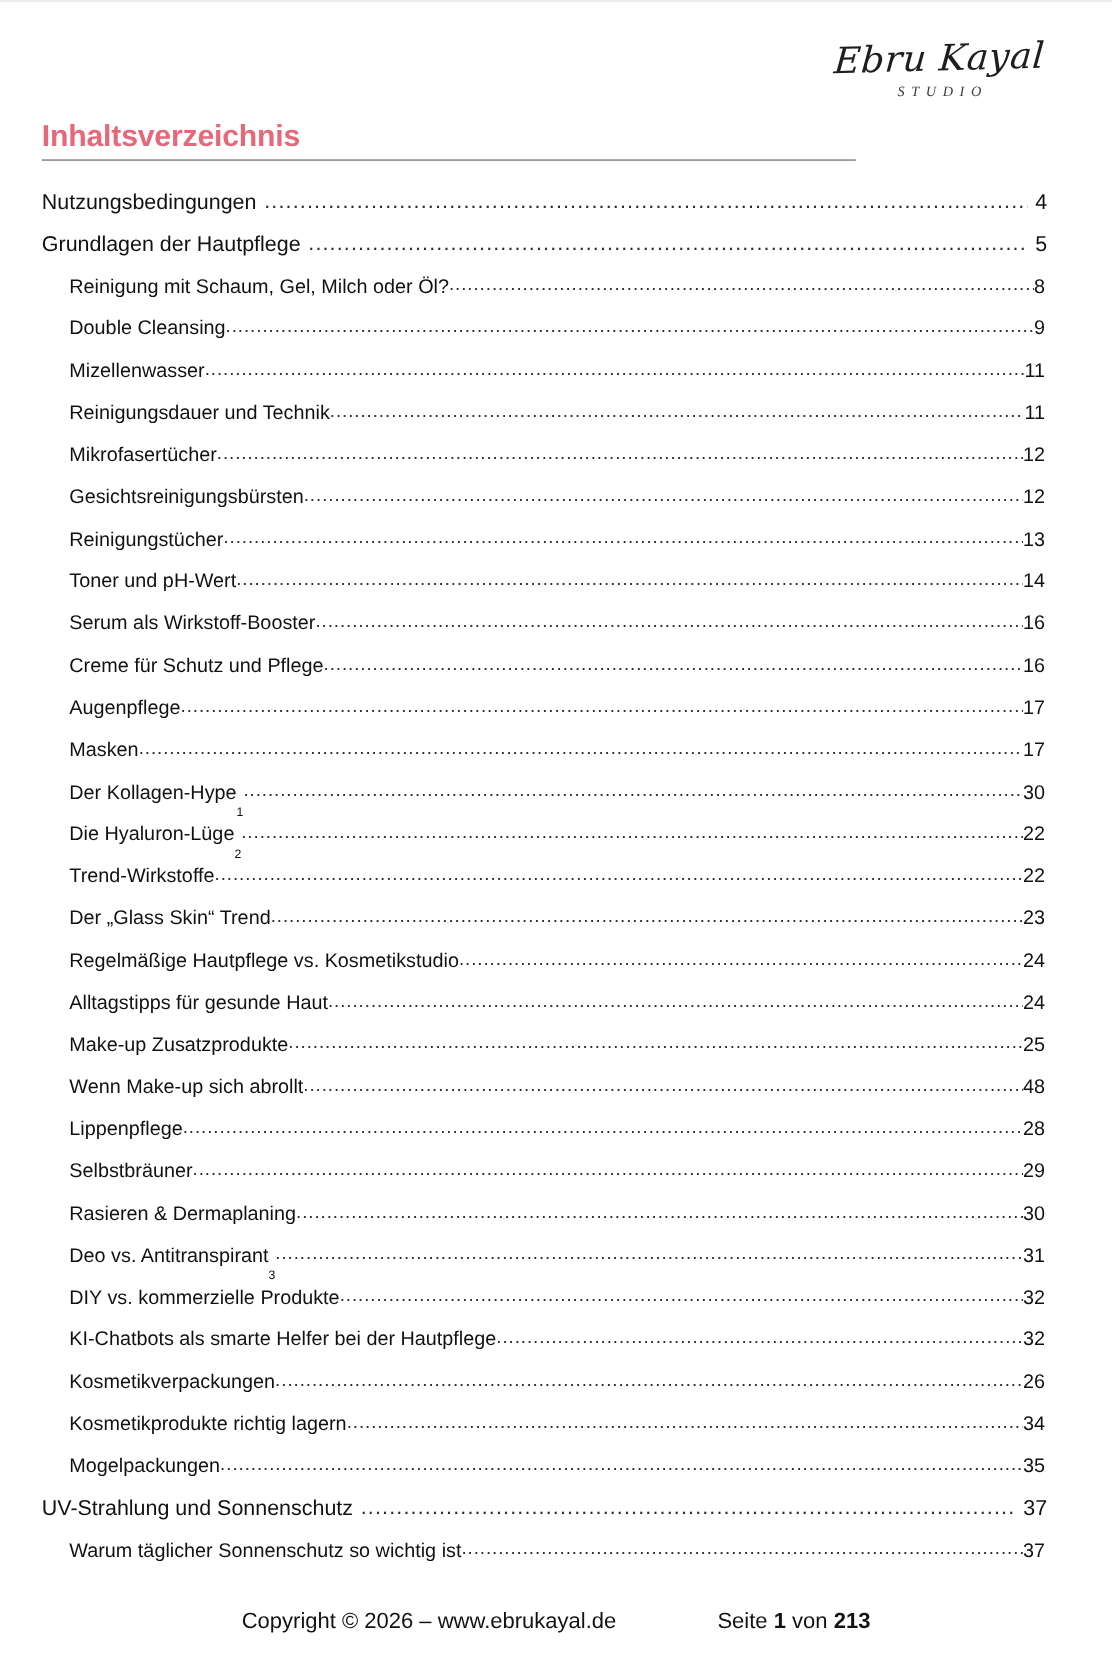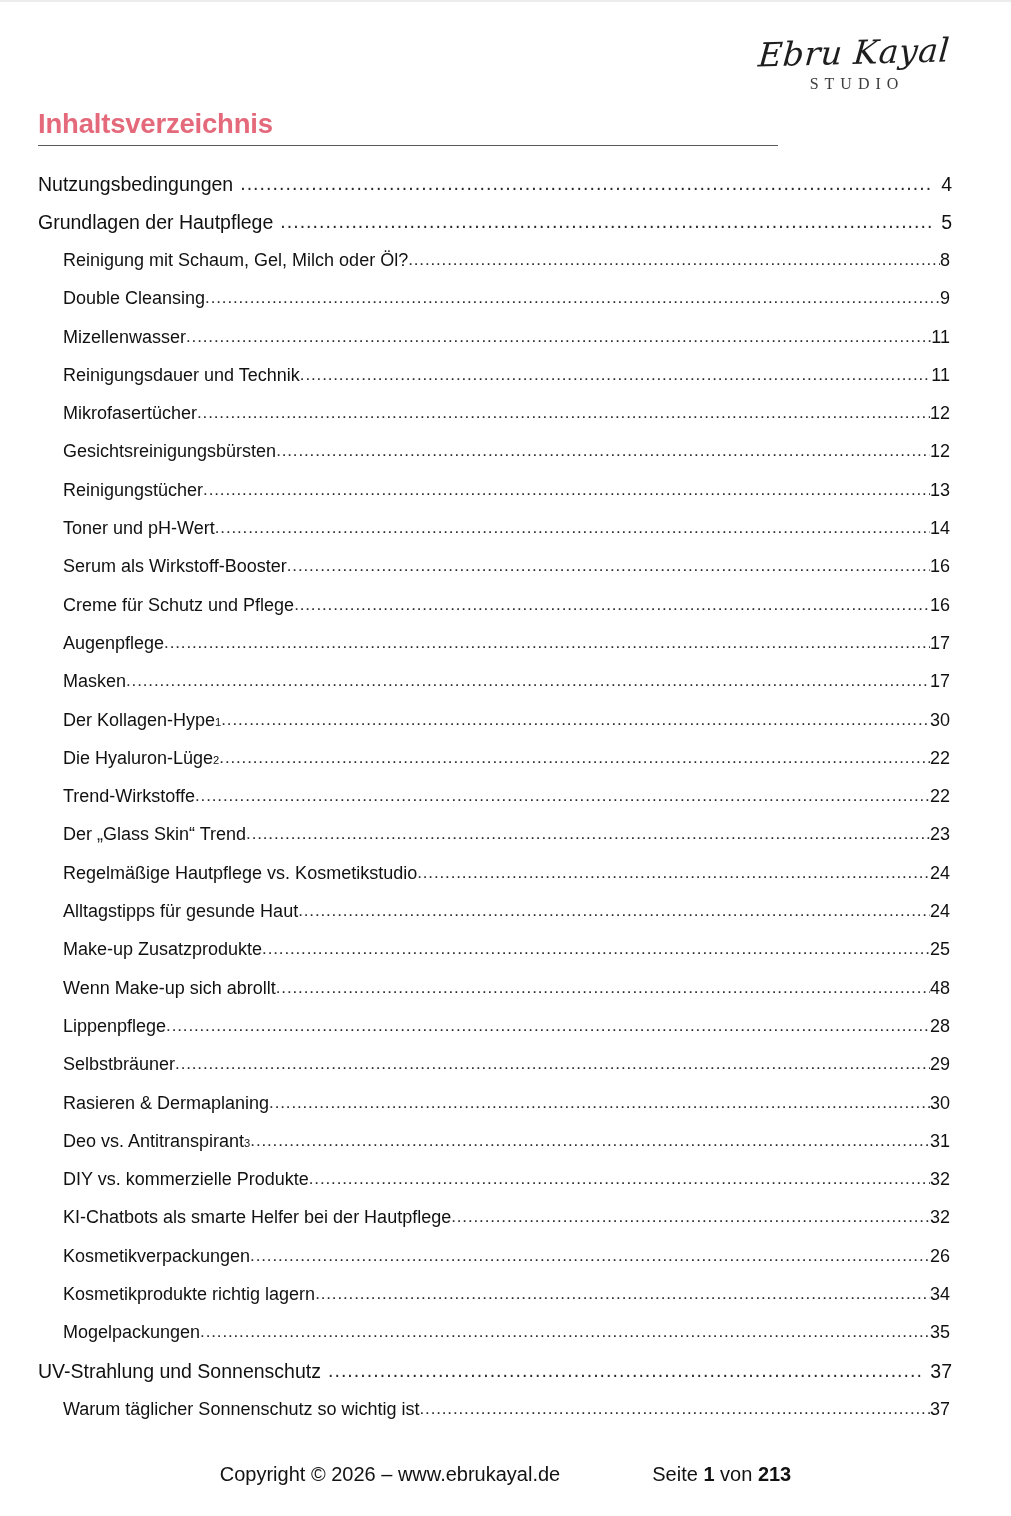--- a/index.html
+++ b/index.html
@@ -37,24 +37,25 @@
     color: #1e1e1e;
     letter-spacing: 0.5px;
     transform: skewX(-6deg) rotate(-1.5deg);
     display: block;
     white-space: nowrap;
   }
   .logo-sub {
     display: block;
     margin-top: 7px;
     font-family: "Liberation Serif", serif;
-    font-size: 16px;
+    font-size: 13px;
     letter-spacing: 6px;
     color: #3c3c3c;
     text-indent: 6px;
+    font-style: italic;
   }
 
   
   .toc-title {
     position: absolute;
     left: 38px;
     top: 106px;
     font-size: 27.5px;
     font-weight: bold;
     color: #e4697b;
@@ -109,20 +110,21 @@
   }
   .lvl1 .label { padding-right: 7px; }
   .lvl1 .page-no { padding-left: 7px; }
 
   
   .lvl2 {
     height: 38.3px;
     padding: 0 61px 0 63px;
     font-size: 18px;
     line-height: 38.3px;
+    align-items: flex-end;
   }
   .lvl2 .label { padding-right: 0px; }
   .lvl2 .page-no { padding-left: 0px; }
   .lvl2 .leader { letter-spacing: 0.85px; font-size: 17px; }
 
   .sup {
     font-size: 0.62em;
     vertical-align: super;
     line-height: 0;
   }

